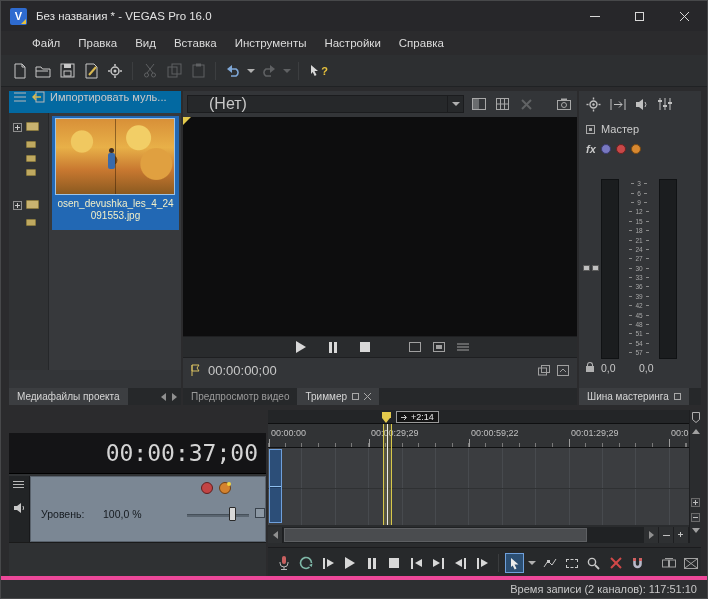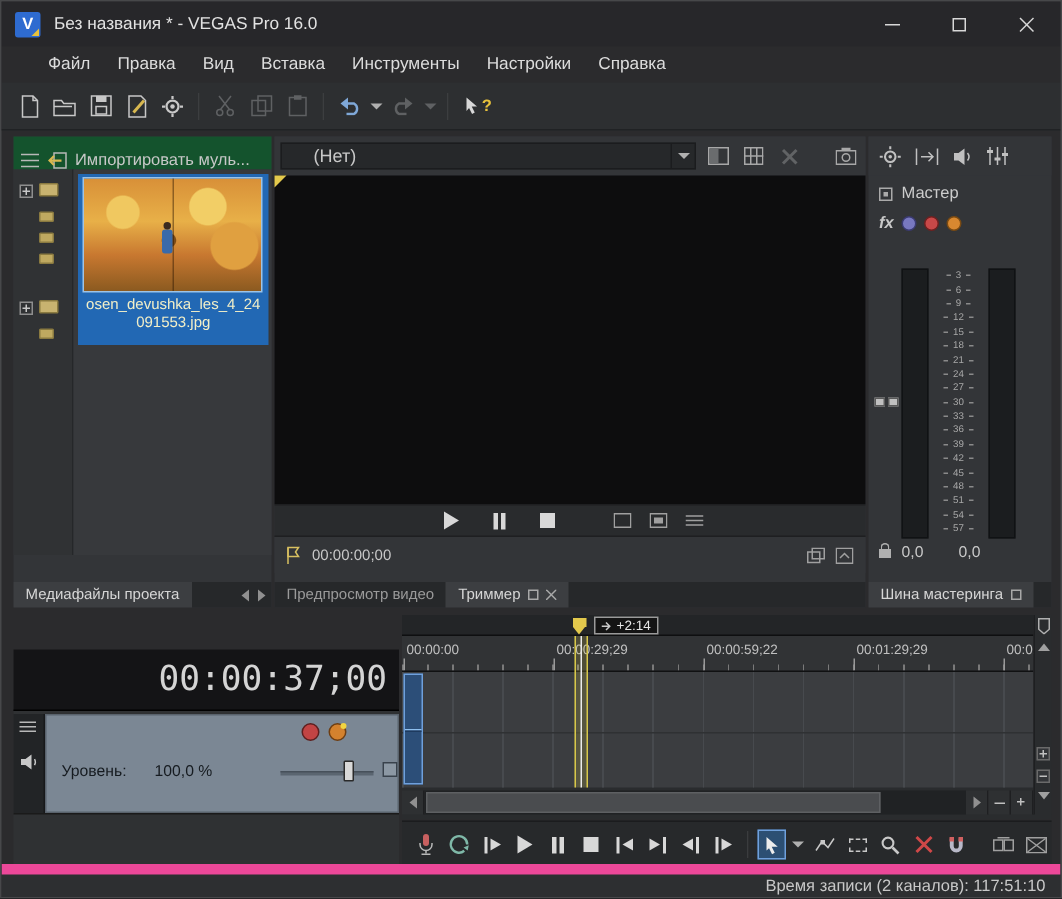--- a/index.html
+++ b/index.html
@@ -44,21 +44,21 @@
   #master-panel { left:578px; width:122px; }
 
   .tabrow { position:absolute; left:0; right:0; bottom:0; height:17px; background:#26282A; display:flex; align-items:center; }
   .tab { height:17px; display:flex; align-items:center; gap:5px; padding:0 8px; font-size:10px; color:#9A9A9A; white-space:nowrap; }
   .tab.active { background:#3C3E41; color:#D6D6D6; }
   .tab .sq { width:7px; height:7px; border:1px solid #A8A8A8; }
   .tri-l-xs { width:0;height:0;border-top:4px solid transparent;border-bottom:4px solid transparent;border-right:5px solid #909090; }
   .tri-r-xs { width:0;height:0;border-top:4px solid transparent;border-bottom:4px solid transparent;border-left:5px solid #909090; }
 
   
-  .mp-header { position:absolute; left:0; top:0; right:0; height:22px; display:flex; align-items:flex-end; gap:6px; padding-left:5px; background:#14532d; }
+  .mp-header { position:absolute; left:0; top:0; right:0; height:22px; display:flex; align-items:flex-start; gap:6px; padding-left:5px; background:#0369a1; }
   .mp-header .lbl { font-size:11px; color:#C8C8C8; white-space:nowrap; overflow:hidden; }
   #mp-tree { position:absolute; left:0; top:22px; width:40px; bottom:35px; background:#303234; border-right:1px solid #252729; }
   .plusbox { position:absolute; width:9px; height:9px; border:1px solid #8E8E8E; }
   .plusbox i { position:absolute; left:1px; top:3px; width:5px; height:1px; background:#C8C8C8; }
   .plusbox b { position:absolute; left:3px; top:1px; width:1px; height:5px; background:#C8C8C8; }
   .folder { position:absolute; width:13px; height:9px; background:#C8B370; border:1px solid #8A7A40; border-radius:1px; }
   .folder.sm { width:10px; height:7px; background:#BFA960; }
   #mp-list { position:absolute; left:40px; top:22px; right:0; bottom:35px; background:#37393C; }
   #mp-sel { position:absolute; left:3px; top:3px; width:127px; height:114px; background:#2268B4; }
   #mp-thumb { position:absolute; left:3px; top:2px; width:120px; height:77px; border:1px solid #9CC4E8;
@@ -73,28 +73,28 @@
   #mp-thumb .figure { position:absolute; left:44%; top:45%; width:7px; height:16px; background:#3A6AAA; border-radius:2px; }
   #mp-thumb .figure:before { content:""; position:absolute; left:1px; top:-5px; width:5px; height:5px; border-radius:50%; background:#3A2A20; }
   .mp-name { position:absolute; left:0; top:82px; width:100%; text-align:center; font-size:10px; line-height:12px; color:#F2EFC8; }
   #mp-status { position:absolute; left:0; right:0; bottom:17px; height:18px; display:flex; align-items:center; gap:6px; padding-left:2px; background:#333538; }
   #mp-status .thumbbar { width:28px; height:12px; background:#CFCFCF; border:1px solid #8A8A8A; }
   #mp-status .txt { font-size:10px; color:#B8B8B8; white-space:nowrap; overflow:hidden; }
 
   
   .pv-toolbar { position:absolute; left:0; top:0; right:0; height:26px; background:#333538; display:flex; align-items:center; gap:6px; padding:0 4px; }
   #pv-dd { width:282px; height:18px; background:#26282A; border:1px solid #1B1C1E; display:flex; align-items:center; }
-  #pv-dd .val { flex:1; padding-left:21px; font-size:12px; color:#C8C8C8; }
+  #pv-dd .val { flex:1; padding-left:21px; font-size:16px; color:#C8C8C8; }
   #pv-dd .dd { width:16px; height:100%; border-left:1px solid #1B1C1E; display:flex; align-items:center; justify-content:center; }
   .pv-icon { width:18px; height:18px; display:flex; align-items:center; justify-content:center; }
   #pv-screen { position:absolute; left:0; top:26px; right:0; height:219px; background:#0D0D0E; }
   #pv-screen .corner-marker { position:absolute; left:0; top:0; width:0; height:0; border-top:8px solid #E3C94C; border-right:8px solid transparent; }
   #pv-transport { position:absolute; left:0; top:245px; right:0; height:22px; background:#292B2D; border-top:1px solid #1E1F21; border-bottom:1px solid #1E1F21; display:flex; align-items:center; justify-content:center; gap:12px; }
   #pv-status { position:absolute; left:0; top:267px; right:0; height:24px; background:#333538; display:flex; align-items:center; gap:7px; padding:0 8px; }
-  #pv-status .tc { font-size:10px; color:#C8C8C8; }
+  #pv-status .tc { font-size:13px; color:#C8C8C8; }
   #pv-status .spacer { flex:1; }
 
   
   .tri-r { width:0; height:0; border-top:6px solid transparent; border-bottom:6px solid transparent; border-left:10px solid #D8D8D8; }
   .tri-l { width:0; height:0; border-top:6px solid transparent; border-bottom:6px solid transparent; border-right:10px solid #D8D8D8; }
   .tri-r.s { border-top-width:4px; border-bottom-width:4px; border-left-width:7px; }
   .tri-l.s { border-top-width:4px; border-bottom-width:4px; border-right-width:7px; }
   .vbar { width:2px; height:11px; background:#D8D8D8; }
   .pbar { width:3px; height:11px; background:#D8D8D8; }
   .stopsq { width:10px; height:10px; background:#D8D8D8; }
@@ -173,21 +173,21 @@
   #sc-track { flex:1; height:16px; background:#202224; position:relative; }
   #sc-thumb { position:absolute; left:1px; top:1px; bottom:1px; width:84%; background:#4A4C4F; border:1px solid #5E6063; }
 
   
   #transport { position:absolute; left:267px; top:546px; width:433px; height:31px; background:#27292B; border-top:1px solid #1B1C1E; display:flex; align-items:center; gap:2px; padding-left:6px; }
   .tr-sep { width:1px; height:18px; background:#1A1A1A; border-right:1px solid #3A3C3E; margin:0 4px; }
   #edit-tool { width:24px; height:20px; background:#2C4F73; border:1px solid #6FA0DC; display:flex; align-items:center; justify-content:center; }
   .dashbox { width:12px; height:9px; border:1px dashed #C8C8C8; }
 
   
-  #statusbar { position:absolute; left:0; bottom:0; right:0; height:22px; background:#2D2F31; border-top:7px solid #ec4899; display:flex; align-items:center; justify-content:flex-end; padding-right:10px; }
+  #statusbar { position:absolute; left:0; bottom:0; right:0; height:22px; background:#2D2F31; border-top:4px solid #ec4899; display:flex; align-items:center; justify-content:flex-end; padding-right:10px; }
   #statusbar .txt { font-size:11px; color:#C8C8C8; }
 </style>
 </head>
 <body>
 
 <div id="app">
 
   <div id="titlebar" class="abs">
     <div id="logo">
         <span>V</span>

